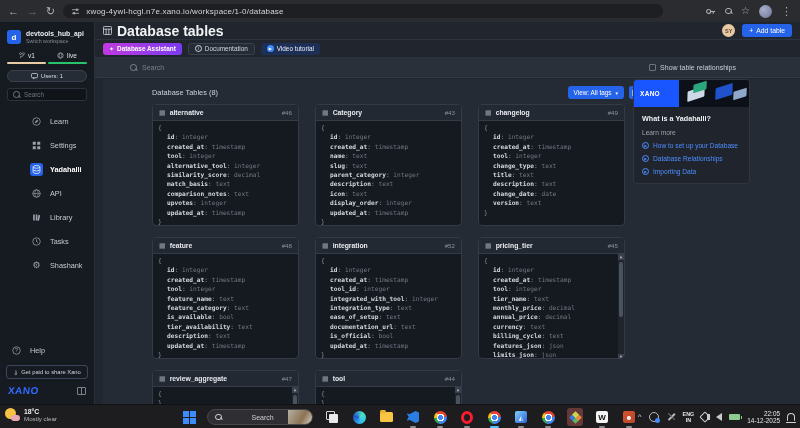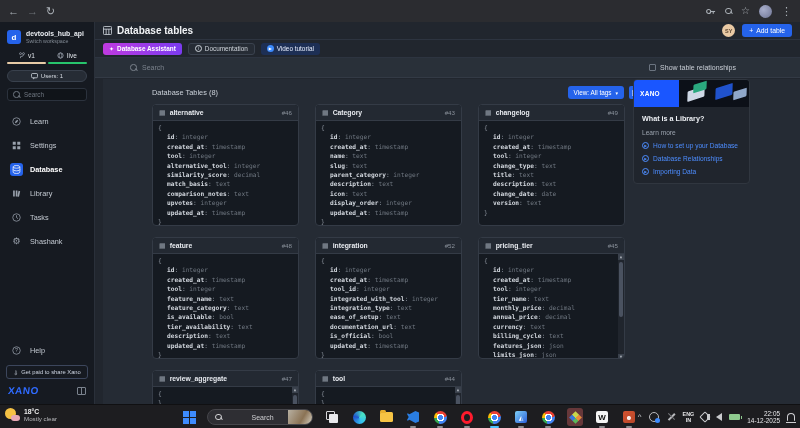--- a/index.html
+++ b/index.html
@@ -33,21 +33,21 @@
   .env-tab { flex:1; text-align:center; font-size:6.5px; color:#dfe3e9; padding:3px 0 3px 0;
     display:flex; align-items:center; justify-content:center; gap:3px; }
   .env-bar { height:2px; border-radius:1px; flex:1; }
   #env-bars { display:flex; gap:2px; padding:0 7px; }
   #users-btn { margin:6px 7px 0 7px; height:12px; background:#262c35; border:1px solid #39414d;
     border-radius:6px; display:flex; align-items:center; justify-content:center; gap:3px;
     color:#d6dbe2; font-size:6px; }
   #sb-search { margin:6px 7px 0 7px; height:13px; background:#101419; border:1px solid #2b323d;
     border-radius:3px; display:flex; align-items:center; gap:4px; padding:0 5px;
     color:#6f7781; font-size:6.3px; }
-  #menu { margin-top:8px; }
+  #menu { margin-top:8px;margin-left:20px; }
   .menu-item { height:24px; display:flex; align-items:center; gap:7px; padding:0 10px;
     color:#c3c9d1; font-size:7.3px; cursor:pointer; }
   .menu-item .mi-ico { width:13px; height:13px; display:flex; align-items:center;
     justify-content:center; color:#9aa2ad; }
   .menu-item.active { color:#fff; font-weight:bold; }
   .menu-item.active .mi-ico { background:#2563eb; border-radius:3px; color:#fff; }
   .mi-ico svg { width:9px; height:9px; }
   .mi-ico .g { font-size:9px; line-height:1; }
   #sidebar-spacer { flex:1; }
   #sb-footer .menu-item { height:20px; }
@@ -60,21 +60,21 @@
     transform:skewX(-6deg); }
   #collapse-icon { width:9px; height:8px; border:1px solid #7a828d; border-radius:1px;
     position:relative; }
   #collapse-icon::after { content:""; position:absolute; left:2.5px; top:0; bottom:0;
     width:1px; background:#7a828d; }
 
   
   #main { position:absolute; top:0; left:95px; width:705px; height:100%; }
   #titlebar { height:18px; background:#21262e; border-bottom:1px solid #2d3440;
     display:flex; align-items:center; padding:0 8px; gap:5px; }
-  #page-title { color:#f0f2f5; font-size:10px; font-weight:bold; }
+  #page-title { color:#f0f2f5; font-size:14px; font-weight:bold; }
   .titlebar-right { margin-left:auto; display:flex; align-items:center; gap:7px; }
   #hdr-avatar { width:13px; height:13px; border-radius:50%; background:#e9c9a4; color:#5b4631;
     font-size:5.5px; font-weight:bold; display:flex; align-items:center; justify-content:center; }
   #add-table-btn { height:13px; background:#2563eb; border-radius:3px; color:#fff;
     font-size:6.8px; display:flex; align-items:center; gap:3px; padding:0 7px; }
   #actions-row { height:18px; background:#21262e; border-bottom:1px solid #2d3440;
     display:flex; align-items:center; padding:0 8px; gap:6px; }
   .pill { height:12px; border-radius:3px; display:flex; align-items:center; gap:3px;
     padding:0 6px; font-size:6.4px; }
   #assistant-btn { background:linear-gradient(90deg,#c03ae0,#7b3bf0); color:#fff; font-weight:bold; }
@@ -240,20 +240,29 @@
   .mag::after { content:""; position:absolute; left:4.6px; top:4.6px; width:2.6px; height:1px;
     background:currentColor; transform:rotate(45deg); }
 </style>
 </head>
 <body>
 
 <div id="browser-bar">
   <span class="nav-glyph">←</span>
   <span class="nav-glyph dim">→</span>
   <span class="nav-glyph">↻</span>
+  <div id="url-pill">
+    <svg width="9" height="9" viewBox="0 0 10 10">
+      <line x1="1" y1="3" x2="9" y2="3" stroke="#9aa0a6" stroke-width="1"></line>
+      <circle cx="6.5" cy="3" r="1.4" fill="#9aa0a6"></circle>
+      <line x1="1" y1="7" x2="9" y2="7" stroke="#9aa0a6" stroke-width="1"></line>
+      <circle cx="3.5" cy="7" r="1.4" fill="#9aa0a6"></circle>
+    </svg>
+    <span id="url-text">xwog-4ywl-hcgl.n7e.xano.io/workspace/1-0/database</span>
+  </div>
   <div class="chrome-right">
     <svg width="11" height="11" viewBox="0 0 12 12">
       <circle cx="4" cy="6" r="2.2" fill="none" stroke="#aab0b6" stroke-width="1.2"></circle>
       <line x1="6" y1="6" x2="11" y2="6" stroke="#aab0b6" stroke-width="1.2"></line>
       <line x1="9" y1="6" x2="9" y2="8.5" stroke="#aab0b6" stroke-width="1.2"></line>
     </svg>
     <span class="mag" style="color:#aab0b6"></span>
     <span class="nav-glyph" style="font-size:10px">☆</span>
     <span id="profile-avatar"></span>
     <span class="nav-glyph">⋮</span>
@@ -326,23 +335,33 @@
   </div>
 
   <div class="menu-item active">
     <span class="mi-ico">
             <svg width="9" height="9" viewBox="0 0 12 12">
               <ellipse cx="6" cy="2.5" rx="4.5" ry="1.8" fill="none" stroke="currentColor"></ellipse>
               <path d="M1.5 2.5 V9.5 A4.5 1.8 0 0 0 10.5 9.5 V2.5" fill="none" stroke="currentColor"></path>
               <path d="M1.5 6 A4.5 1.8 0 0 0 10.5 6" fill="none" stroke="currentColor"></path>
             </svg>
           </span>
-    <span class="mi-label">Database</span>
-  </div>
-
+    <span class="mi-label">Yadahalli</span>
+  </div>
+
+  <div class="menu-item">
+    <span class="mi-ico">
+            <svg width="9" height="9" viewBox="0 0 12 12">
+              <circle cx="6" cy="6" r="5" fill="none" stroke="currentColor"></circle>
+              <ellipse cx="6" cy="6" rx="2.2" ry="5" fill="none" stroke="currentColor" stroke-width=".8"></ellipse>
+              <line x1="1" y1="6" x2="11" y2="6" stroke="currentColor" stroke-width=".8"></line>
+            </svg>
+          </span>
+    <span class="mi-label">API</span>
+  </div>
 
 
   <div class="menu-item">
     <span class="mi-ico">
             <svg width="9" height="9" viewBox="0 0 12 12">
               <rect x="1.5" y="2" width="2.2" height="8" fill="currentColor"></rect>
               <rect x="5" y="2" width="2.2" height="8" fill="currentColor"></rect>
               <rect x="8" y="2.6" width="2.2" height="7.6" fill="currentColor" transform="rotate(12 9 6)"></rect>
             </svg>
           </span>
@@ -637,21 +656,21 @@
         <div id="help-banner">
           <div id="help-banner-left">XANO</div>
           <div id="help-banner-right">
             <div class="iso" style="left:8px;top:9px;width:18px;height:10px;background:#cfd8e6"></div>
             <div class="iso" style="left:14px;top:3px;width:14px;height:8px;background:#2aa87e"></div>
             <div class="iso" style="left:36px;top:6px;width:18px;height:11px;background:#2052cc"></div>
             <div class="iso" style="left:54px;top:10px;width:14px;height:8px;background:#8fa7c9"></div>
           </div>
         </div>
         <div id="help-body">
-          <div id="help-title">What is a Library?</div>
+          <div id="help-title">What is a Yadahalli?</div>
           <div id="help-sub">Learn more</div>
           <div id="help-links">
   <div class="help-link">
     <span class="play-ico">▶</span>
     <span class="hl-label">How to set up your Database</span>
   </div>
 
   <div class="help-link">
     <span class="play-ico">▶</span>
     <span class="hl-label">Database Relationships</span>

